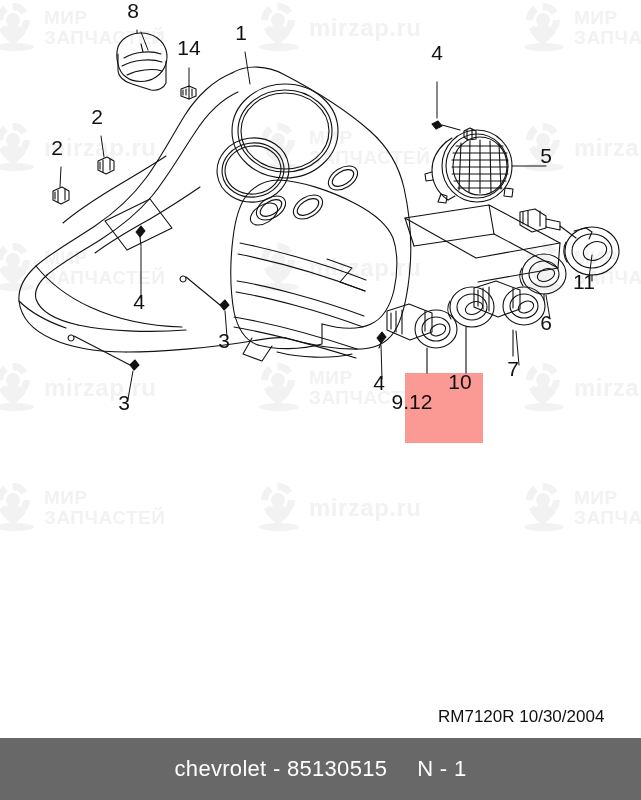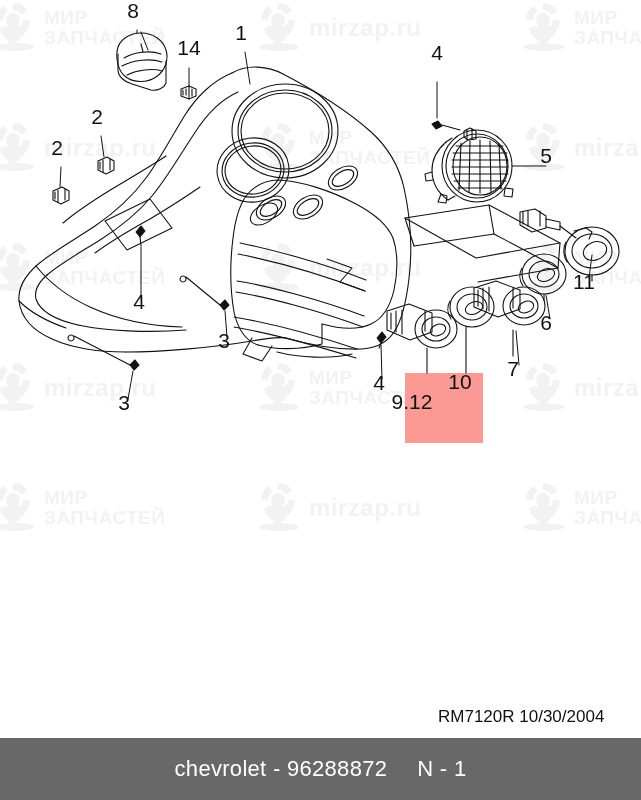--- a/index.html
+++ b/index.html
@@ -557,17 +557,17 @@
         <text class="callout" x="460" y="389" text-anchor="middle">10</text>
         <text class="callout" x="513" y="376" text-anchor="middle">7</text>
         <text class="callout" x="546" y="330" text-anchor="middle">6</text>
         <text class="callout" x="584" y="289" text-anchor="middle">11</text>
       </g>
 
     <text class="drawno" x="438" y="722">RM7120R  10/30/2004</text>
   </svg>
 
   <div id="footer" style="background: rgb(104, 104, 104);">
-    <span class="f-txt">chevrolet - 96288872</span>
+    <span class="f-txt">chevrolet - 85130515</span>
     <span class="f-txt">N - 1</span>
   </div>
 
 </div>
 
 </body></html>

